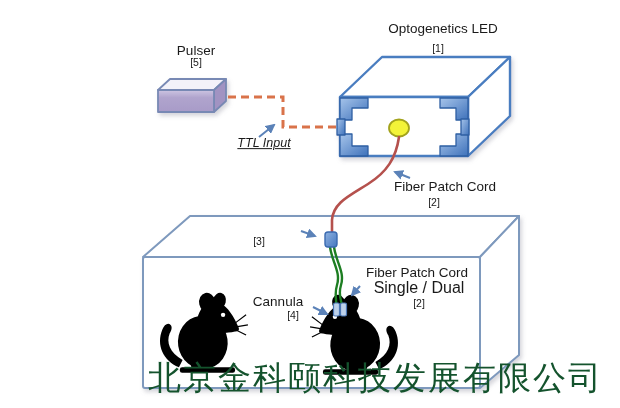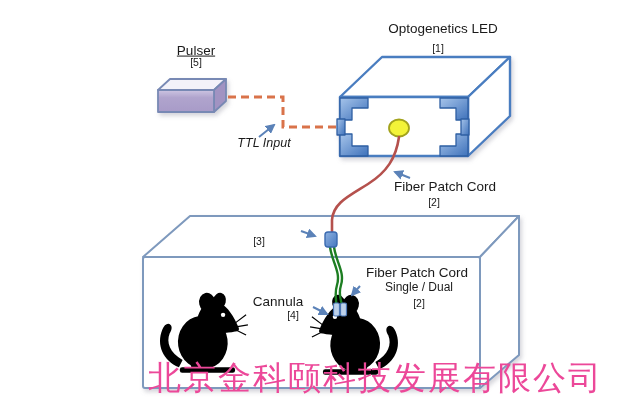--- a/index.html
+++ b/index.html
@@ -4,25 +4,25 @@
 <style>
   html,body{margin:0;padding:0;background:#ffffff;}
   #stage{
     position:relative;width:620px;height:408px;background:#ffffff;overflow:hidden;
     font-family:"Liberation Sans", sans-serif;color:#1a1a1a;
   }
   #art{position:absolute;left:0;top:0;width:620px;height:408px;}
   .lbl{position:absolute;transform:translate(-50%,-50%);white-space:nowrap;text-align:right;line-height:1.1;}
   .t-main{font-size:13.5px;}
   .t-ref{font-size:10.5px;}
-  .t-sub{font-size:12px;}
-  .t-italic{font-style:italic;font-size:12.5px;}
+  .t-sub{font-size:16px;}
+  .t-italic{font-style:italic;font-size:12.5px;text-decoration:underline;}
   #watermark{
     position:absolute;left:148px;top:360px;width:472px;
-    font-size:33px;letter-spacing:2px;color:#ec4899;line-height:1.1;
+    font-size:33px;letter-spacing:2px;color:#14532d;line-height:1.1;
     transform:none;white-space:nowrap;
   }
 </style>
 </head>
 <body>
 
 <div id="stage">
 
   <svg id="art" viewBox="0 0 620 408">
     <defs>
@@ -109,21 +109,21 @@
 
     <g stroke="#5b82b8" stroke-width="2" fill="none">
       <line x1="259" y1="137" x2="274" y2="125" marker-end="url(#ah)"></line>
       <line x1="410" y1="178" x2="395" y2="172" marker-end="url(#ah)"></line>
       <line x1="301" y1="231" x2="315" y2="236" marker-end="url(#ah)"></line>
       <line x1="360" y1="286" x2="352" y2="295" marker-end="url(#ah)"></line>
       <line x1="313" y1="307" x2="327" y2="314" marker-end="url(#ah)"></line>
     </g>
   </svg>
 
-  <div class="lbl t-main" style="left:196px;top:51px;text-decoration:underline;">Pulser</div>
+  <div class="lbl t-main" style="left:196px;top:51px;">Pulser</div>
   <div class="lbl t-ref" style="left:196px;top:63px;">[5]</div>
 
   <div class="lbl t-main" style="left:443px;top:29px;">Optogenetics LED</div>
   <div class="lbl t-ref" style="left:438px;top:49px;">[1]</div>
 
   <div class="lbl t-italic" style="left:264px;top:144px;">TTL Input</div>
 
   <div class="lbl t-main" style="left:445px;top:187px;">Fiber Patch Cord</div>
   <div class="lbl t-ref" style="left:434px;top:203px;">[2]</div>
 

